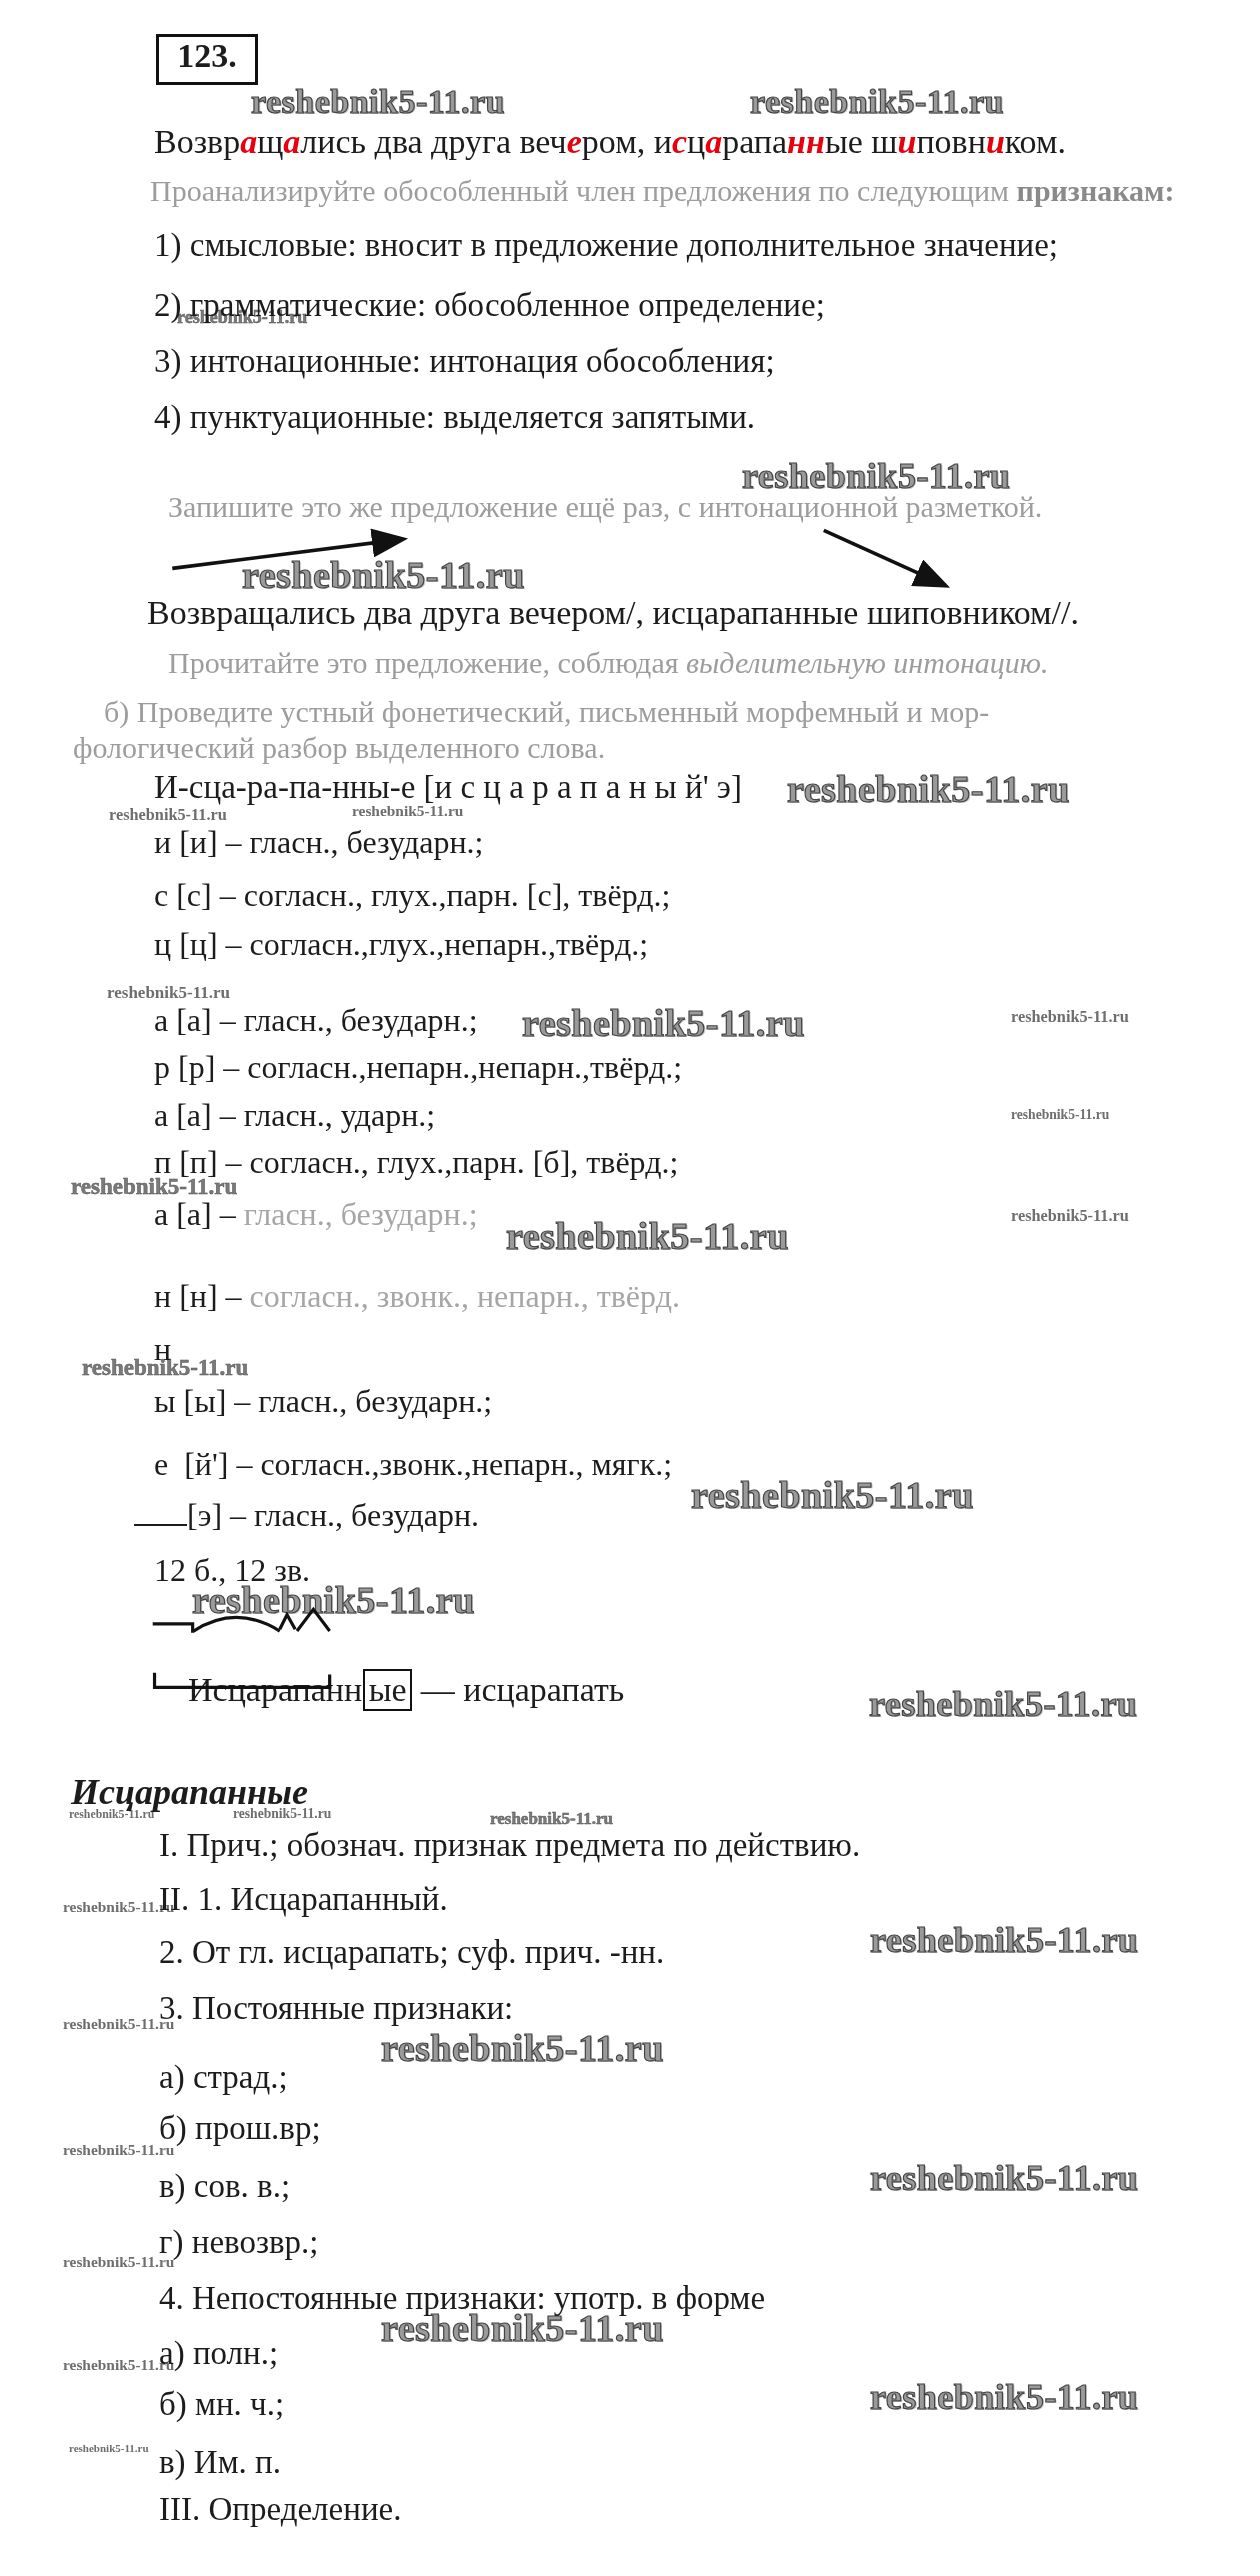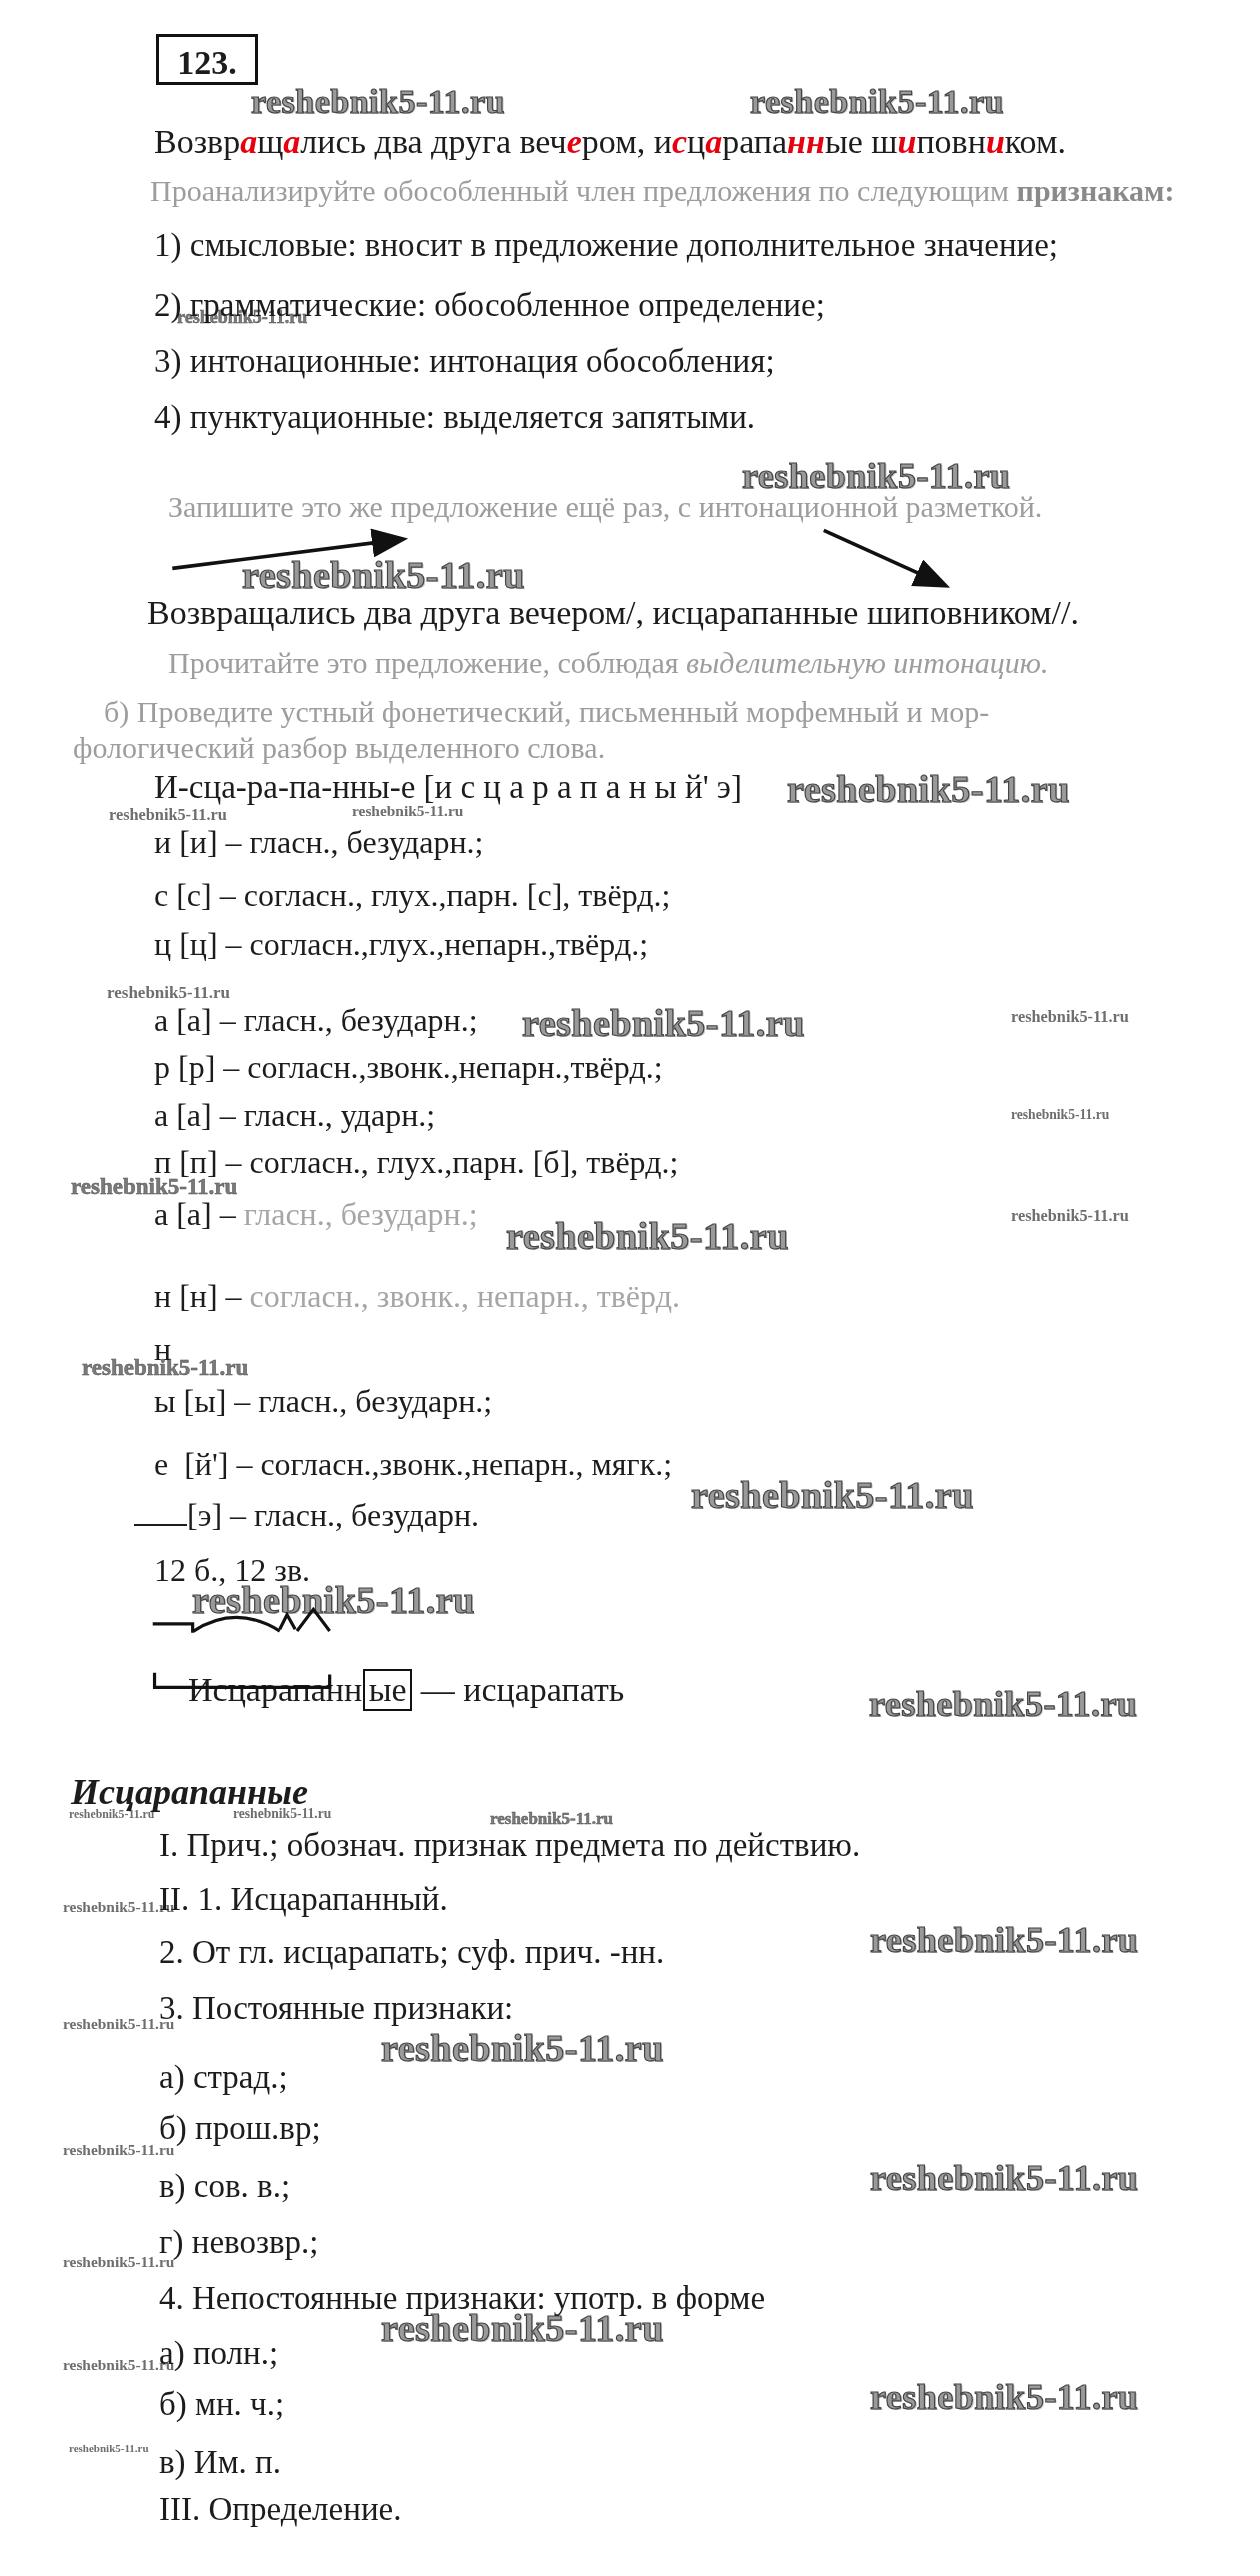--- a/index.html
+++ b/index.html
@@ -1,20 +1,20 @@
 <!DOCTYPE html>
 <html style="font-size:14.5px"><head>
 <meta charset="utf-8">
 <style>
   html,body{margin:0;padding:0;background:#e8e8e8;}
   #page{position:relative;width:1261px;height:2576px;background:#ffffff;overflow:hidden;
         font-family:"Liberation Serif","DejaVu Serif",serif;color:#1c1c1c;}
   .abs{position:absolute;white-space:pre;line-height:1.12;}
   .num-box{position:absolute;left:156px;top:34px;width:96px;height:45px;border:3.6px solid #111;
-           display:flex;align-items:flex-end;justify-content:center;font-weight:bold;font-size:34px;}
+           display:flex;align-items:flex-start;justify-content:center;font-weight:bold;font-size:34px;}
   .sent{font-size:34px;}
   .red{color:#e8000f;font-weight:bold;font-style:italic;}
   .gray{color:#9d9d9d;font-size:30px;}
   .gray .b{font-weight:bold;color:#8a8a8a;}
   .gray .i{font-style:italic;}
   .feature{position:absolute;white-space:pre;font-size:33px;line-height:1.1;}
   .ph{position:absolute;white-space:pre;font-size:32px;line-height:1.1;}
   .an{position:absolute;white-space:pre;font-size:33px;line-height:1.1;}
   .an .b{font-weight:normal;}
   .fade{color:#a6a6a6;}
@@ -104,21 +104,21 @@
   <div class="abs gray" style="left:168px;top:646px"><span>Прочитайте это предложение, соблюдая </span><span class="i">выделительную интонацию.</span></div>
   <div class="abs gray" style="left:73px;top:731px">фологический разбор выделенного слова.</div>
 
   <div class="abs" style="left:154px;top:769px;font-size:33px">И-сца-ра-па-нны-е [и с ц а р а п а н ы й' э]</div>
 
   <div>
       <div class="ph" style="left: 154px; top: 825px;">и [и] – гласн., безударн.;</div>
       <div class="ph" style="left: 154px; top: 878px;">с [с] – согласн., глух.,парн. [с], твёрд.;</div>
       <div class="ph" style="left: 154px; top: 927px;">ц [ц] – согласн.,глух.,непарн.,твёрд.;</div>
       <div class="ph" style="left: 154px; top: 1003px;">а [а] – гласн., безударн.;</div>
-      <div class="ph" style="left: 154px; top: 1050px;">р [р] – согласн.,звонк.,непарн.,твёрд.;</div>
+      <div class="ph" style="left: 154px; top: 1050px;">р [р] – согласн.,непарн.,непарн.,твёрд.;</div>
       <div class="ph" style="left: 154px; top: 1098px;">а [а] – гласн., ударн.;</div>
       <div class="ph" style="left: 154px; top: 1145px;">п [п] – согласн., глух.,парн. [б], твёрд.;</div>
       <div class="ph" style="left: 154px; top: 1197px;"><span>а [а] – </span><span class="fade">гласн., безударн.;</span></div>
       <div class="ph" style="left: 154px; top: 1279px;"><span>н [н] – </span><span class="fade">согласн., звонк., непарн., твёрд.</span></div>
       <div class="ph" style="left: 154px; top: 1332px;">н</div>
       <div class="ph" style="left: 154px; top: 1384px;">ы [ы] – гласн., безударн.;</div>
       <div class="ph" style="left: 154px; top: 1439px; margin-top: 8px;">е  [й'] – согласн.,звонк.,непарн., мягк.;</div>
       <div class="ph" style="left: 134px; top: 1498px;"><span class="uline"></span><span>[э] – гласн., безударн.</span></div>
     </div>
 

